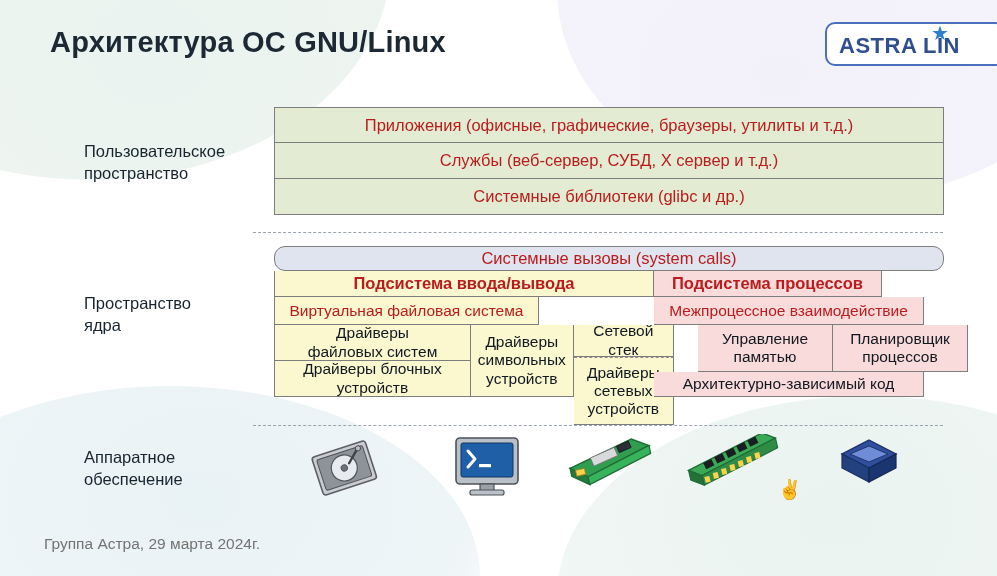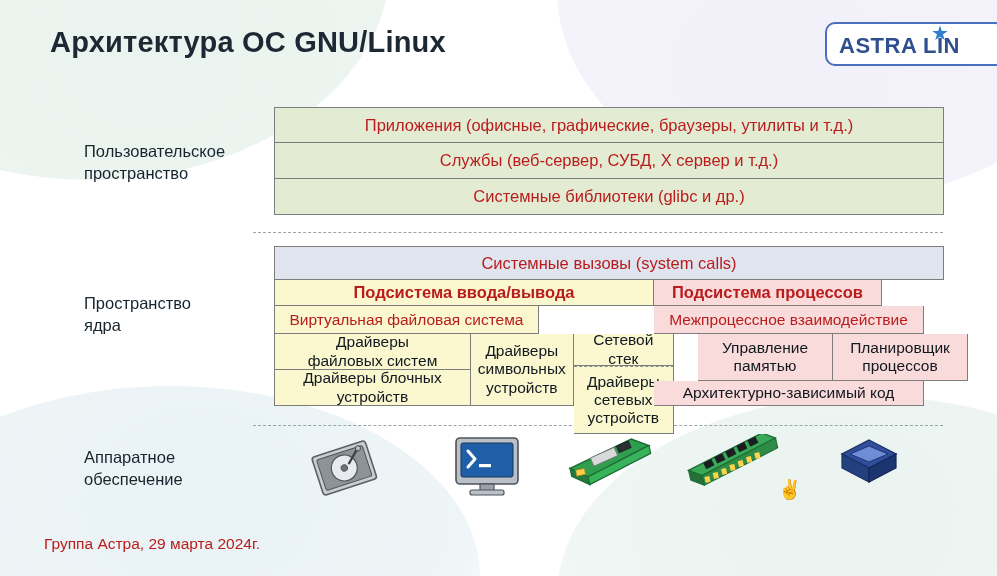--- a/index.html
+++ b/index.html
@@ -125,22 +125,23 @@
   }
   
   #userspace { top: 107px; }
   #userspace .row { background: #e3ecd3; height: 36px; }
   #userspace .row + .row { border-top: none; }
 
   
   #kernelspace { top: 246px; }
   .syscalls {
     background: #dfe4ef;
-    height: 34px;
+    height: 25px;
     font-size: 16.5px;
+    border-radius: 11px;
   }
   .kernel-cols {
     display: flex;
     width: 100%;
   }
   .col-io  { width: 380px; }
   .col-proc{ width: 228px; border-left: none; }
 
   .hdr {
     font-weight: bold;
@@ -231,21 +232,21 @@
     color: #111;
     pointer-events: none;
   }
 
   
   .footer {
     position: absolute;
     left: 44px;
     top: 535px;
     font-size: 15.5px;
-    color: #b91c1c;
+    color: #737373;
   }
 </style>
 </head>
 <body>
 
 <div class="blob blob-tl"></div>
 <div class="blob blob-tr"></div>
 <div class="blob blob-bl"></div>
 <div class="blob blob-br"></div>
 

